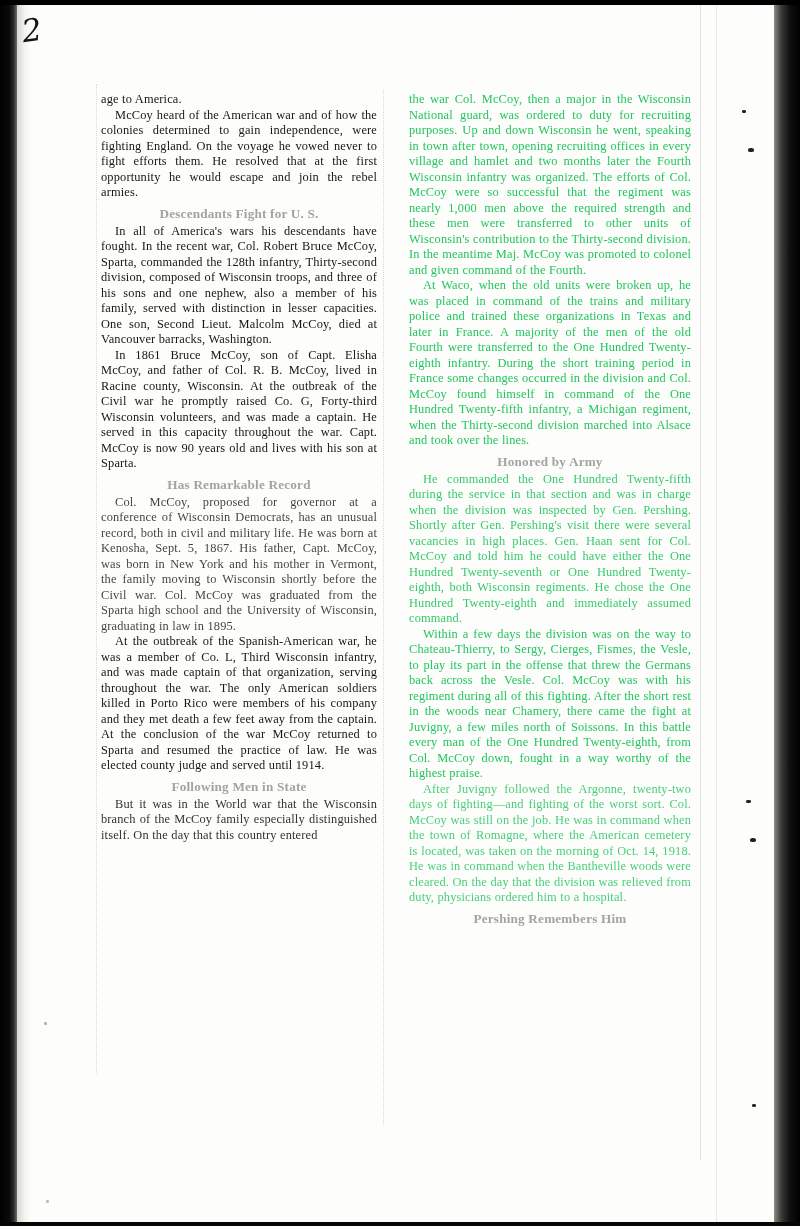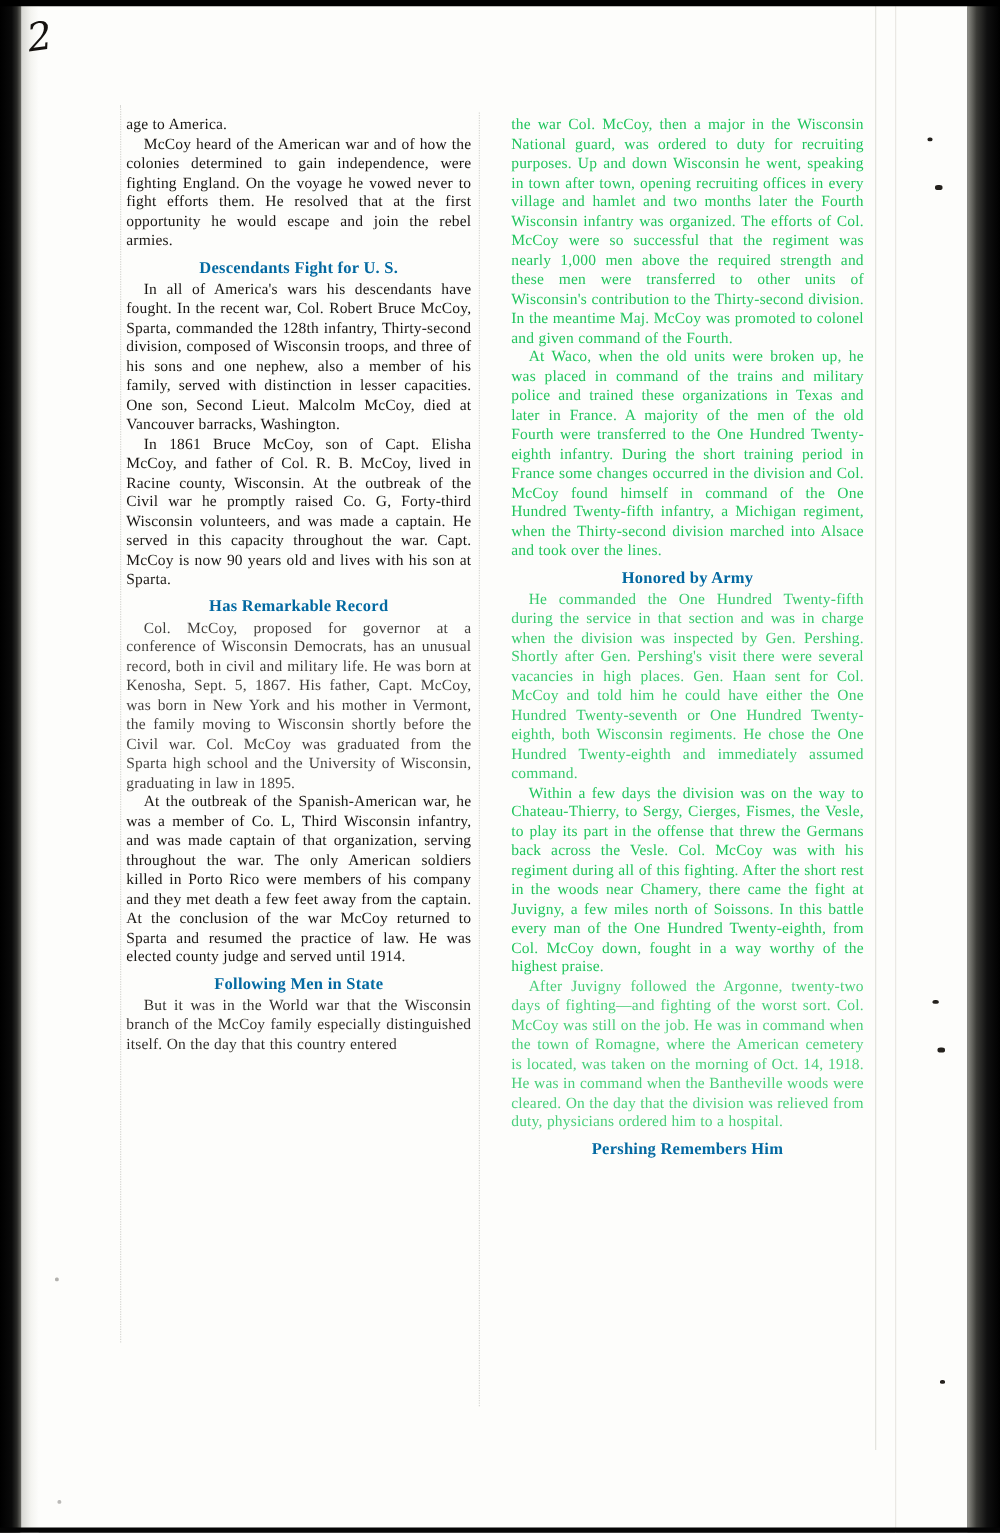--- a/index.html
+++ b/index.html
@@ -122,21 +122,21 @@
     font-family: "Liberation Serif", "DejaVu Serif", serif;
   }
   p.para.noindent { text-indent: 0; }
 
   h2.subhead {
     margin: 4px 0 2px 0;
     font-size: 13.2px;
     line-height: 17px;
     text-align: center;
     font-weight: bold;
-    color: #0369a1;
+    color: #a3a3a3;
     letter-spacing: .2px;
     font-family: "Liberation Serif", "DejaVu Serif", serif;
   }
 
   
   .col.right p.para { color: #22c55e; }
   .faded { opacity: .82; }
   .smudge { opacity: .9; filter: blur(.12px); }
 
   

